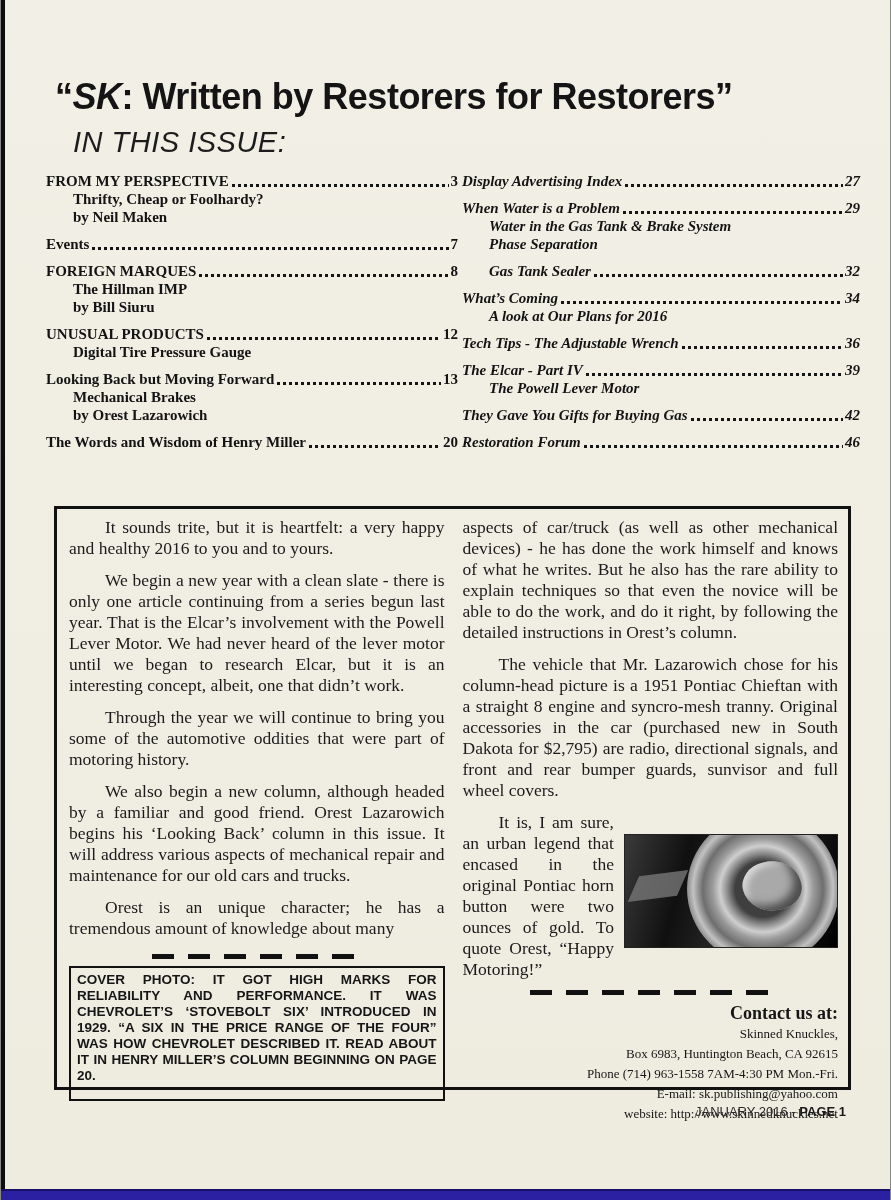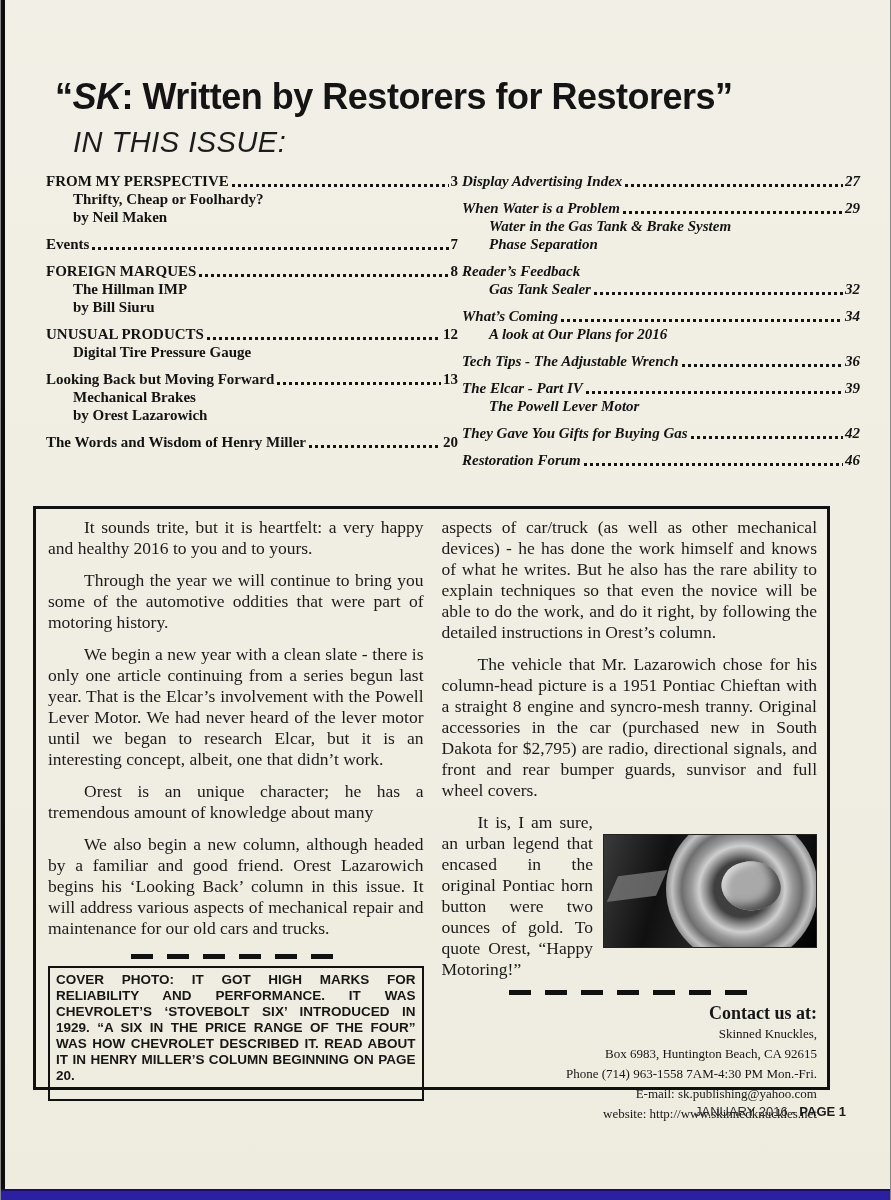--- a/index.html
+++ b/index.html
@@ -37,21 +37,21 @@
   .toc-text { white-space:nowrap; }
   .toc-dots {
     flex:1 1 auto; align-self:flex-end; height:5px; margin:0 2px 2px 2px;
     background-image: radial-gradient(circle at 2.5px 2.5px, #151515 1.7px, transparent 2px);
     background-size:6px 5px; background-repeat:repeat-x; background-position:left bottom;
   }
   .toc-page { white-space:nowrap; }
 
   
   #ed-box {
-    position:absolute; left:32px; top:506px; width:797px; height:584px;
+    position:absolute; left:53px; top:506px; width:797px; height:584px;
     border:3px solid #111; box-sizing:border-box;
     display:flex; gap:18px; padding:8px 10px 6px 12px; background:transparent;
   }
   .col { flex:1 1 0; display:flex; flex-direction:column; min-width:0; }
   .para {
     margin:0 0 11px 0; font-size:17.5px; line-height:21px;
     text-align:justify; text-indent:36px; color:#1b1b1b;
   }
   .para.no-indent { text-indent:0; }
   .photo-para { position:relative; }
@@ -194,23 +194,20 @@
           <span class="toc-page">29</span>
         </div>
         <div class="toc-line indent">
           <span class="toc-text">Water in the Gas Tank &amp; Brake System</span>
         </div>
         <div class="toc-line indent">
           <span class="toc-text">Phase Separation</span>
         </div>
       </div>
       <div class="toc-entry">
-        <div class="toc-line">
-          <span class="toc-text">Reader’s Feedback</span>
-        </div>
         <div class="toc-line indent">
           <span class="toc-text">Gas Tank Sealer</span>
           <span class="toc-dots"></span>
           <span class="toc-page">32</span>
         </div>
       </div>
       <div class="toc-entry">
         <div class="toc-line">
           <span class="toc-text">What’s Coming</span>
           <span class="toc-dots"></span>
@@ -249,24 +246,24 @@
           <span class="toc-text">Restoration Forum</span>
           <span class="toc-dots"></span>
           <span class="toc-page">46</span>
         </div>
       </div>
     </div>
 
   <div id="ed-box">
     <div class="col left">
       <p class="para">It sounds trite, but it is heartfelt: a very happy and healthy 2016 to you and to yours.</p>
+      <p class="para">We begin a new year with a clean slate - there is only one article continuing from a series begun last year. That is the Elcar’s involvement with the Powell Lever Motor. We had never heard of the lever motor until we began to research Elcar, but it is an interesting concept, albeit, one that didn’t work.</p>
       <p class="para">Through the year we will continue to bring you some of the automotive oddities that were part of motoring history.</p>
-      <p class="para">We begin a new year with a clean slate - there is only one article continuing from a series begun last year. That is the Elcar’s involvement with the Powell Lever Motor. We had never heard of the lever motor until we began to research Elcar, but it is an interesting concept, albeit, one that didn’t work.</p>
+      <p class="para">We also begin a new column, although headed by a familiar and good friend. Orest Lazarowich begins his ‘Looking Back’ column in this issue. It will address various aspects of mechanical repair and maintenance for our old cars and trucks.</p>
       <p class="para">Orest is an unique character; he has a tremendous amount of knowledge about many</p>
-      <p class="para">We also begin a new column, although headed by a familiar and good friend. Orest Lazarowich begins his ‘Looking Back’ column in this issue. It will address various aspects of mechanical repair and maintenance for our old cars and trucks.</p>
       <div class="bottom-group">
         <div class="dash"></div>
         <div class="cover-note">COVER PHOTO: IT GOT HIGH MARKS FOR RELIABILITY AND PERFORMANCE. IT WAS CHEVROLET’S ‘STOVEBOLT SIX’ INTRODUCED IN 1929. “A SIX IN THE PRICE RANGE OF THE FOUR” WAS HOW CHEVROLET DESCRIBED IT. READ ABOUT IT IN HENRY MILLER’S COLUMN BEGINNING ON PAGE 20.</div>
       </div>
     </div>
     <div class="col right">
       <p class="para no-indent">aspects of car/truck (as well as other mechanical devices) - he has done the work himself and knows of what he writes. But he also has the rare ability to explain techniques so that even the novice will be able to do the work, and do it right, by following the detailed instructions in Orest’s column.</p>
       <p class="para">The vehicle that Mr. Lazarowich chose for his column-head picture is a 1951 Pontiac Chieftan with a straight 8 engine and syncro-mesh tranny. Original accessories in the car (purchased new in South Dakota for $2,795) are radio, directional signals, and front and rear bumper guards, sunvisor and full wheel covers.</p>
       <div class="photo-para">
         <div class="horn-photo">

